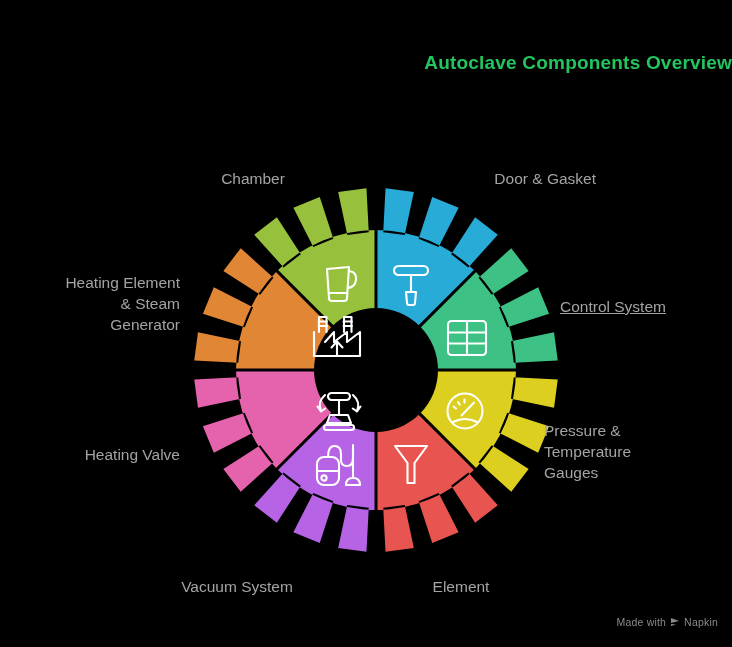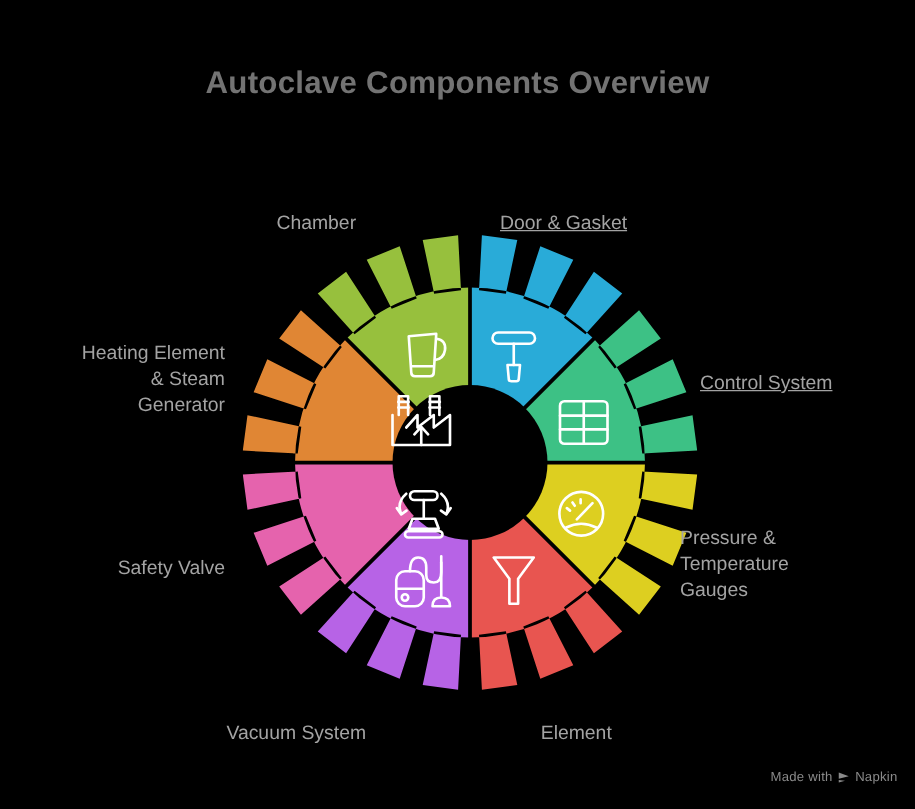--- a/index.html
+++ b/index.html
@@ -13,43 +13,43 @@
     position: relative;
     overflow: hidden;
     font-family: "Liberation Sans", sans-serif;
     color: #4a4a4a;
   }
   #page-title {
     position: absolute;
     top: 52px;
     left: 0;
     width: 732px;
-    text-align: center;
-    font-size: 25px;
+    text-align: right;
+    font-size: 19px;
     font-weight: bold;
-    color: #737373;
+    color: #22c55e;
     letter-spacing: 0.2px;
   }
   #wheel-wrap {
     position: absolute;
     left: 192px;
     top: 186px;
     width: 368px;
     height: 368px;
   }
   #wheel-svg { display: block; }
   .seg-label {
     position: absolute;
     font-size: 15.5px;
     line-height: 21px;
     color: #a3a3a3;
     white-space: pre-line;
   }
   .lbl-chamber      { left: 168px;  top: 168px; width: 170px; text-align: center; }
-  .lbl-door         { left: 400px;  top: 168px; width: 196px; text-align: left; text-decoration: underline; }
+  .lbl-door         { left: 400px;  top: 168px; width: 196px; text-align: right; }
   .lbl-control      { left: 560px;  top: 296px; width: 170px; text-align: left; text-decoration: underline; }
   .lbl-gauges       { left: 544px;  top: 420px; width: 170px; text-align: left; }
   .lbl-filters      { left: 386px;  top: 576px; width: 150px; text-align: center; }
   .lbl-vacuum       { left: 152px;  top: 576px; width: 170px; text-align: center; }
   .lbl-safety       { left: 10px;   top: 444px; width: 170px; text-align: right; }
   .lbl-heating      { left: 8px;    top: 272px; width: 172px; text-align: right; }
 
   #watermark {
     position: absolute;
     right: 14px;
@@ -171,21 +171,21 @@
 </div>
 
 <div class="seg-label lbl-chamber">Chamber</div>
 <div class="seg-label lbl-door">Door &amp; Gasket</div>
 <div class="seg-label lbl-control">Control System</div>
 <div class="seg-label lbl-gauges">Pressure &amp;
 Temperature
 Gauges</div>
 <div class="seg-label lbl-filters">Element</div>
 <div class="seg-label lbl-vacuum">Vacuum System</div>
-<div class="seg-label lbl-safety">Safety Valve</div>
+<div class="seg-label lbl-safety">Heating Valve</div>
 <div class="seg-label lbl-heating">Heating Element
 &amp; Steam
 Generator</div>
 
 <div id="watermark">
   <span>Made with</span>
   <span class="nap-logo">
     <svg viewBox="0 0 10 10" width="10" height="10" aria-hidden="true">
       <path d="M1 1 L9 4 L1 6 Z" fill="#8a8a8a"></path>
       <path d="M1 7 L6 7.6 L1 9 Z" fill="#8a8a8a"></path>

